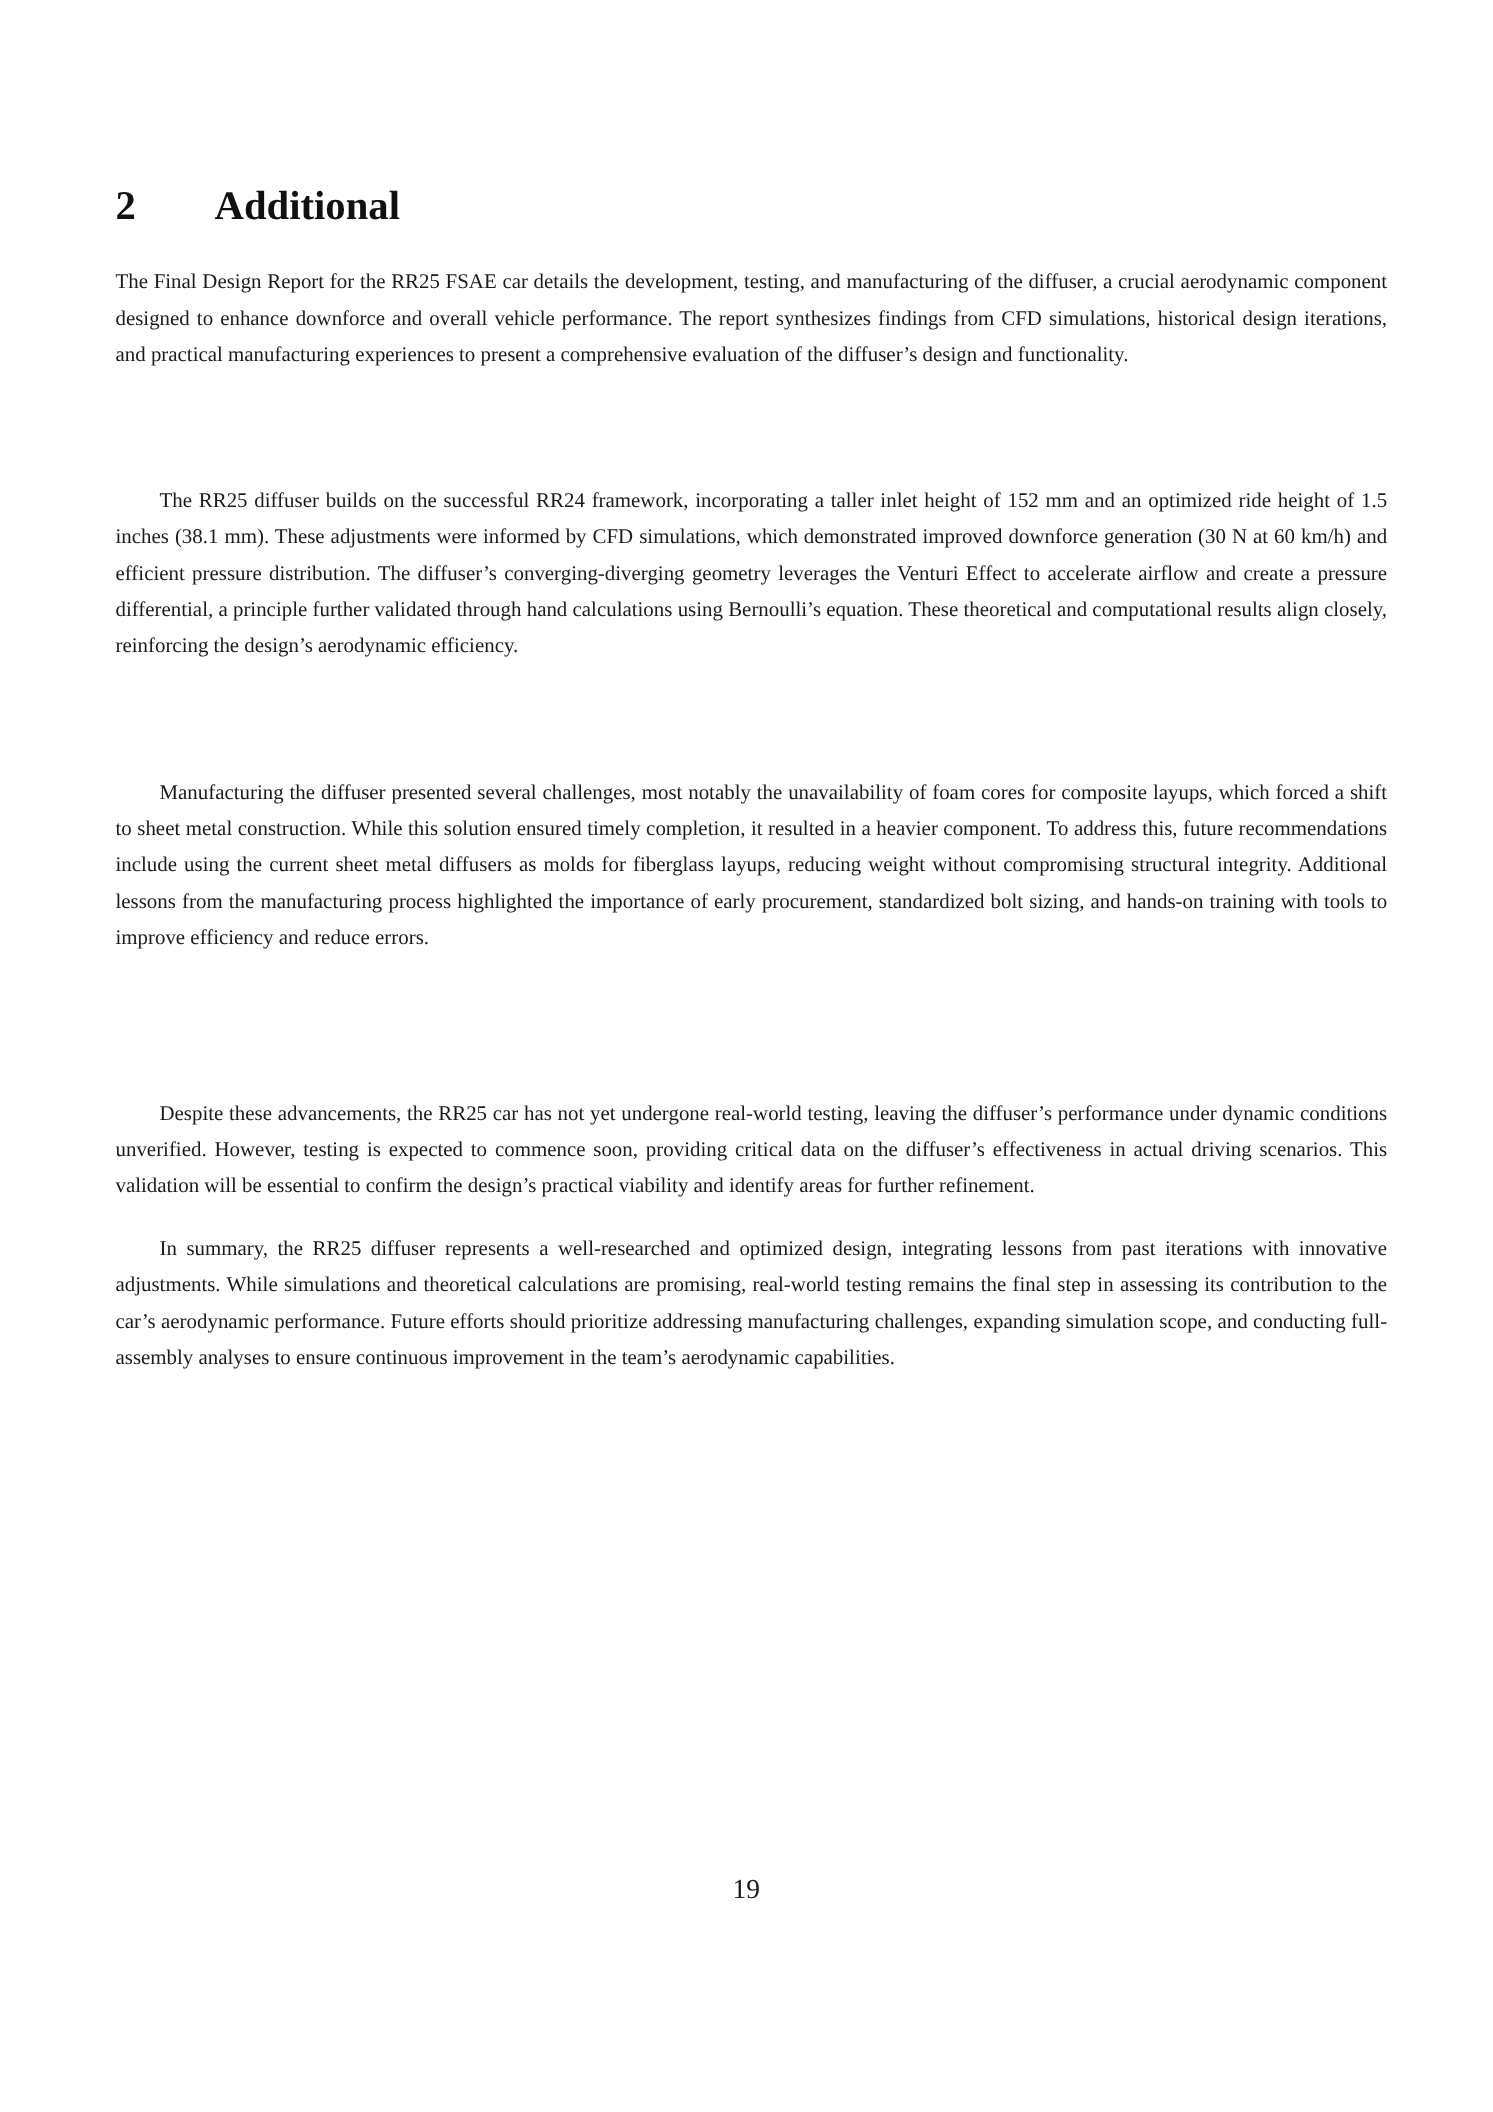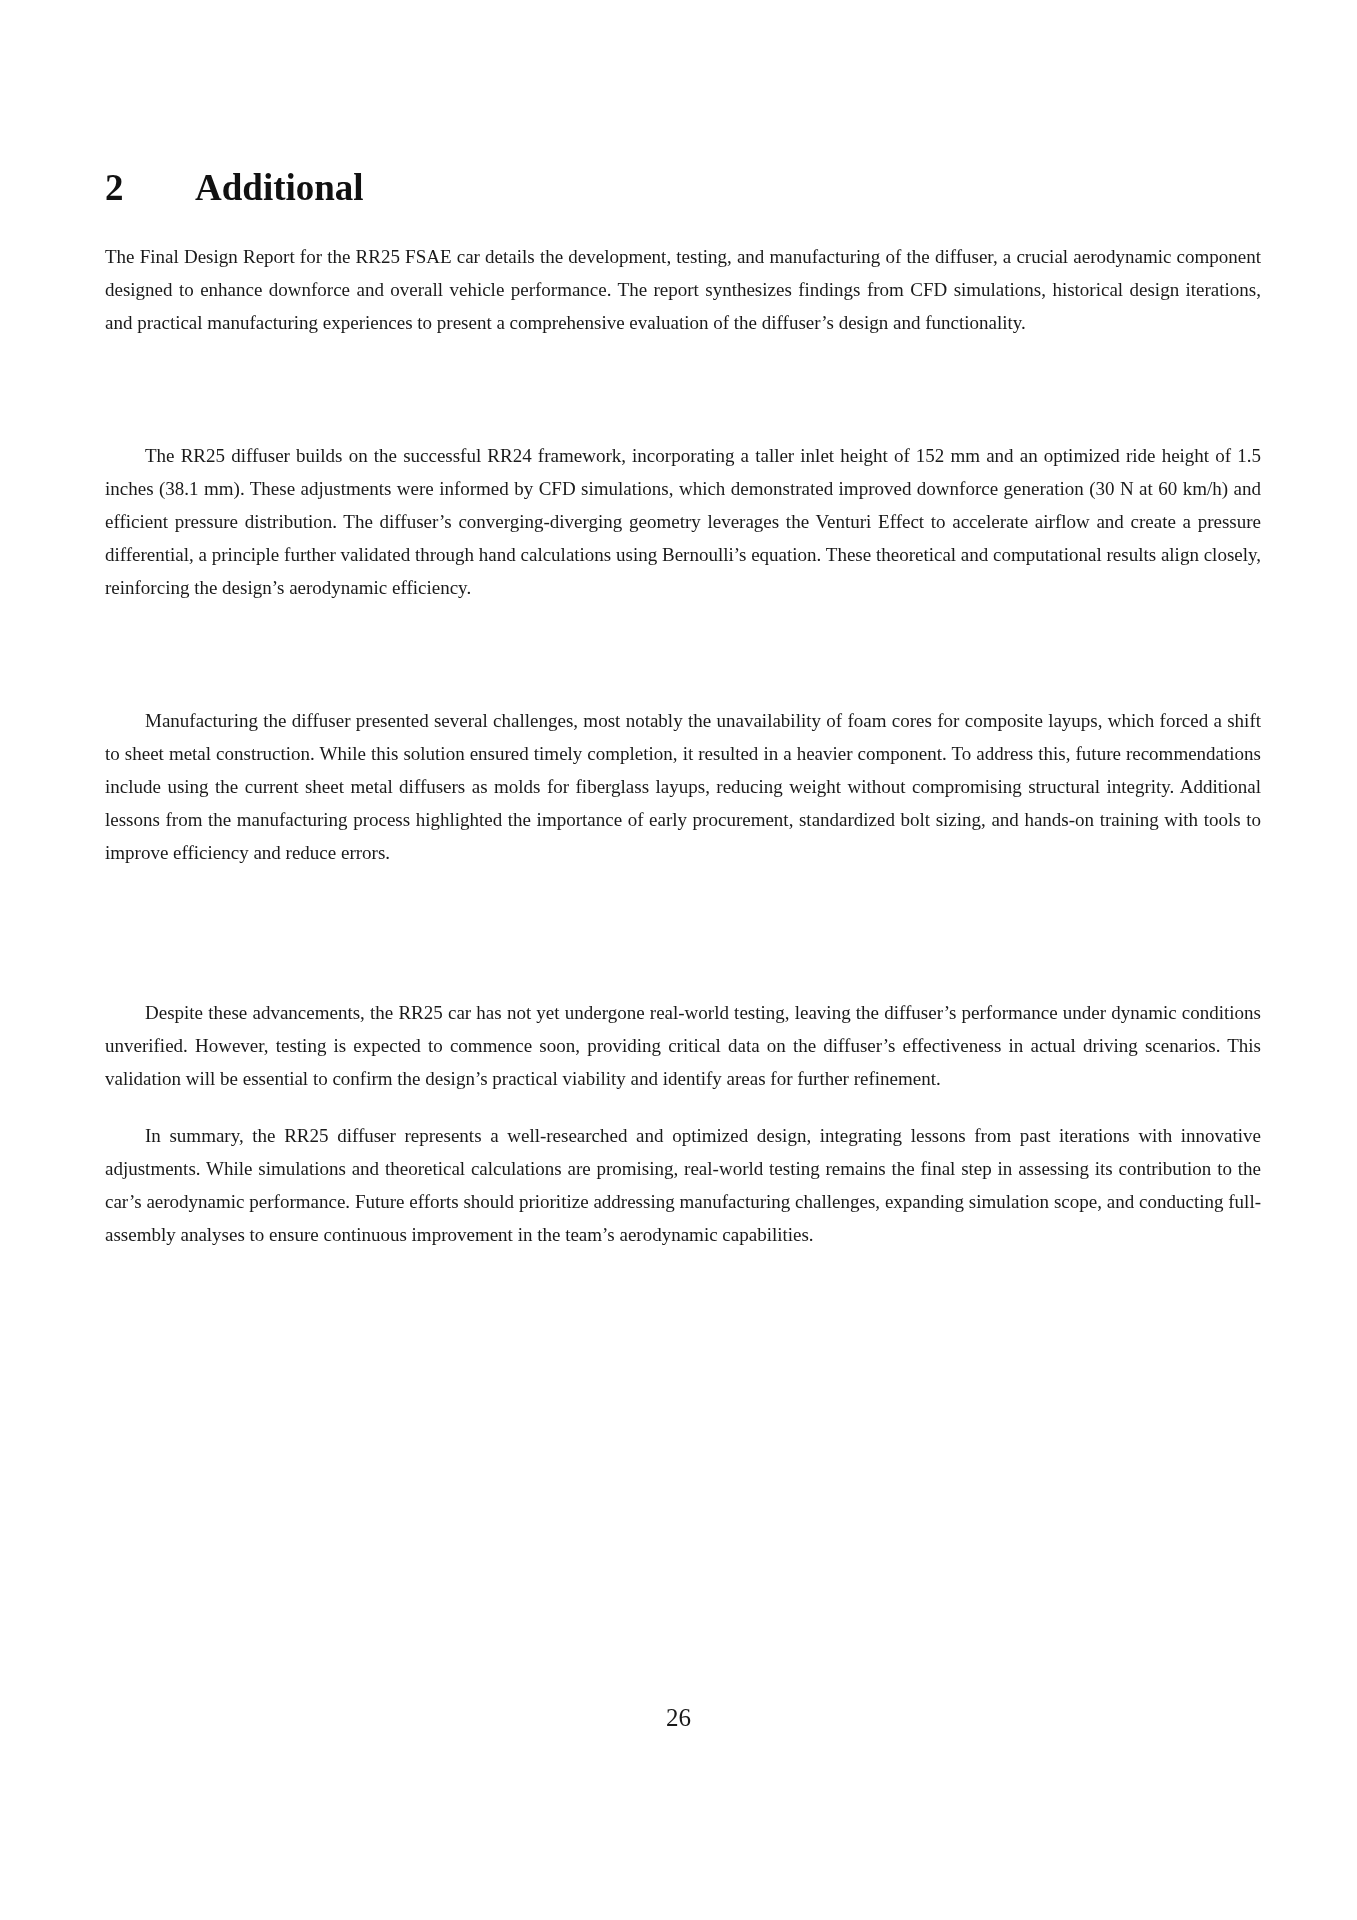--- a/index.html
+++ b/index.html
@@ -74,13 +74,13 @@
     <span class="num">2</span><span class="title">Additional</span>
   </h1>
 
   <p id="p1" class="para">The Final Design Report for the RR25 FSAE car details the development, testing, and manufacturing of the diffuser, a crucial aerodynamic component designed to enhance downforce and overall vehicle performance. The report synthesizes findings from CFD simulations, historical design iterations, and practical manufacturing experiences to present a comprehensive evaluation of the diffuser’s design and functionality.</p>
   <p id="p2" class="para indent">The RR25 diffuser builds on the successful RR24 framework, incorporating a taller inlet height of 152 mm and an optimized ride height of 1.5 inches (38.1 mm). These adjustments were informed by CFD simulations, which demonstrated improved downforce generation (30 N at 60 km/h) and efficient pressure distribution. The diffuser’s converging-diverging geometry leverages the Venturi Effect to accelerate airflow and create a pressure differential, a principle further validated through hand calculations using Bernoulli’s equation. These theoretical and computational results align closely, reinforcing the design’s aerodynamic efficiency.</p>
   <p id="p3" class="para indent">Manufacturing the diffuser presented several challenges, most notably the unavailability of foam cores for composite layups, which forced a shift to sheet metal construction. While this solution ensured timely completion, it resulted in a heavier component. To address this, future recommendations include using the current sheet metal diffusers as molds for fiberglass layups, reducing weight without compromising structural integrity. Additional lessons from the manufacturing process highlighted the importance of early procurement, standardized bolt sizing, and hands-on training with tools to improve efficiency and reduce errors.</p>
   <p id="p4" class="para indent">Despite these advancements, the RR25 car has not yet undergone real-world testing, leaving the diffuser’s performance under dynamic conditions unverified. However, testing is expected to commence soon, providing critical data on the diffuser’s effectiveness in actual driving scenarios. This validation will be essential to confirm the design’s practical viability and identify areas for further refinement.</p>
   <p id="p5" class="para indent">In summary, the RR25 diffuser represents a well-researched and optimized design, integrating lessons from past iterations with innovative adjustments. While simulations and theoretical calculations are promising, real-world testing remains the final step in assessing its contribution to the car’s aerodynamic performance. Future efforts should prioritize addressing manufacturing challenges, expanding simulation scope, and conducting full-assembly analyses to ensure continuous improvement in the team’s aerodynamic capabilities.</p>
 </div>
 
-<div class="page-number">26</div>
+<div class="page-number">19</div>
 
 </body></html>

